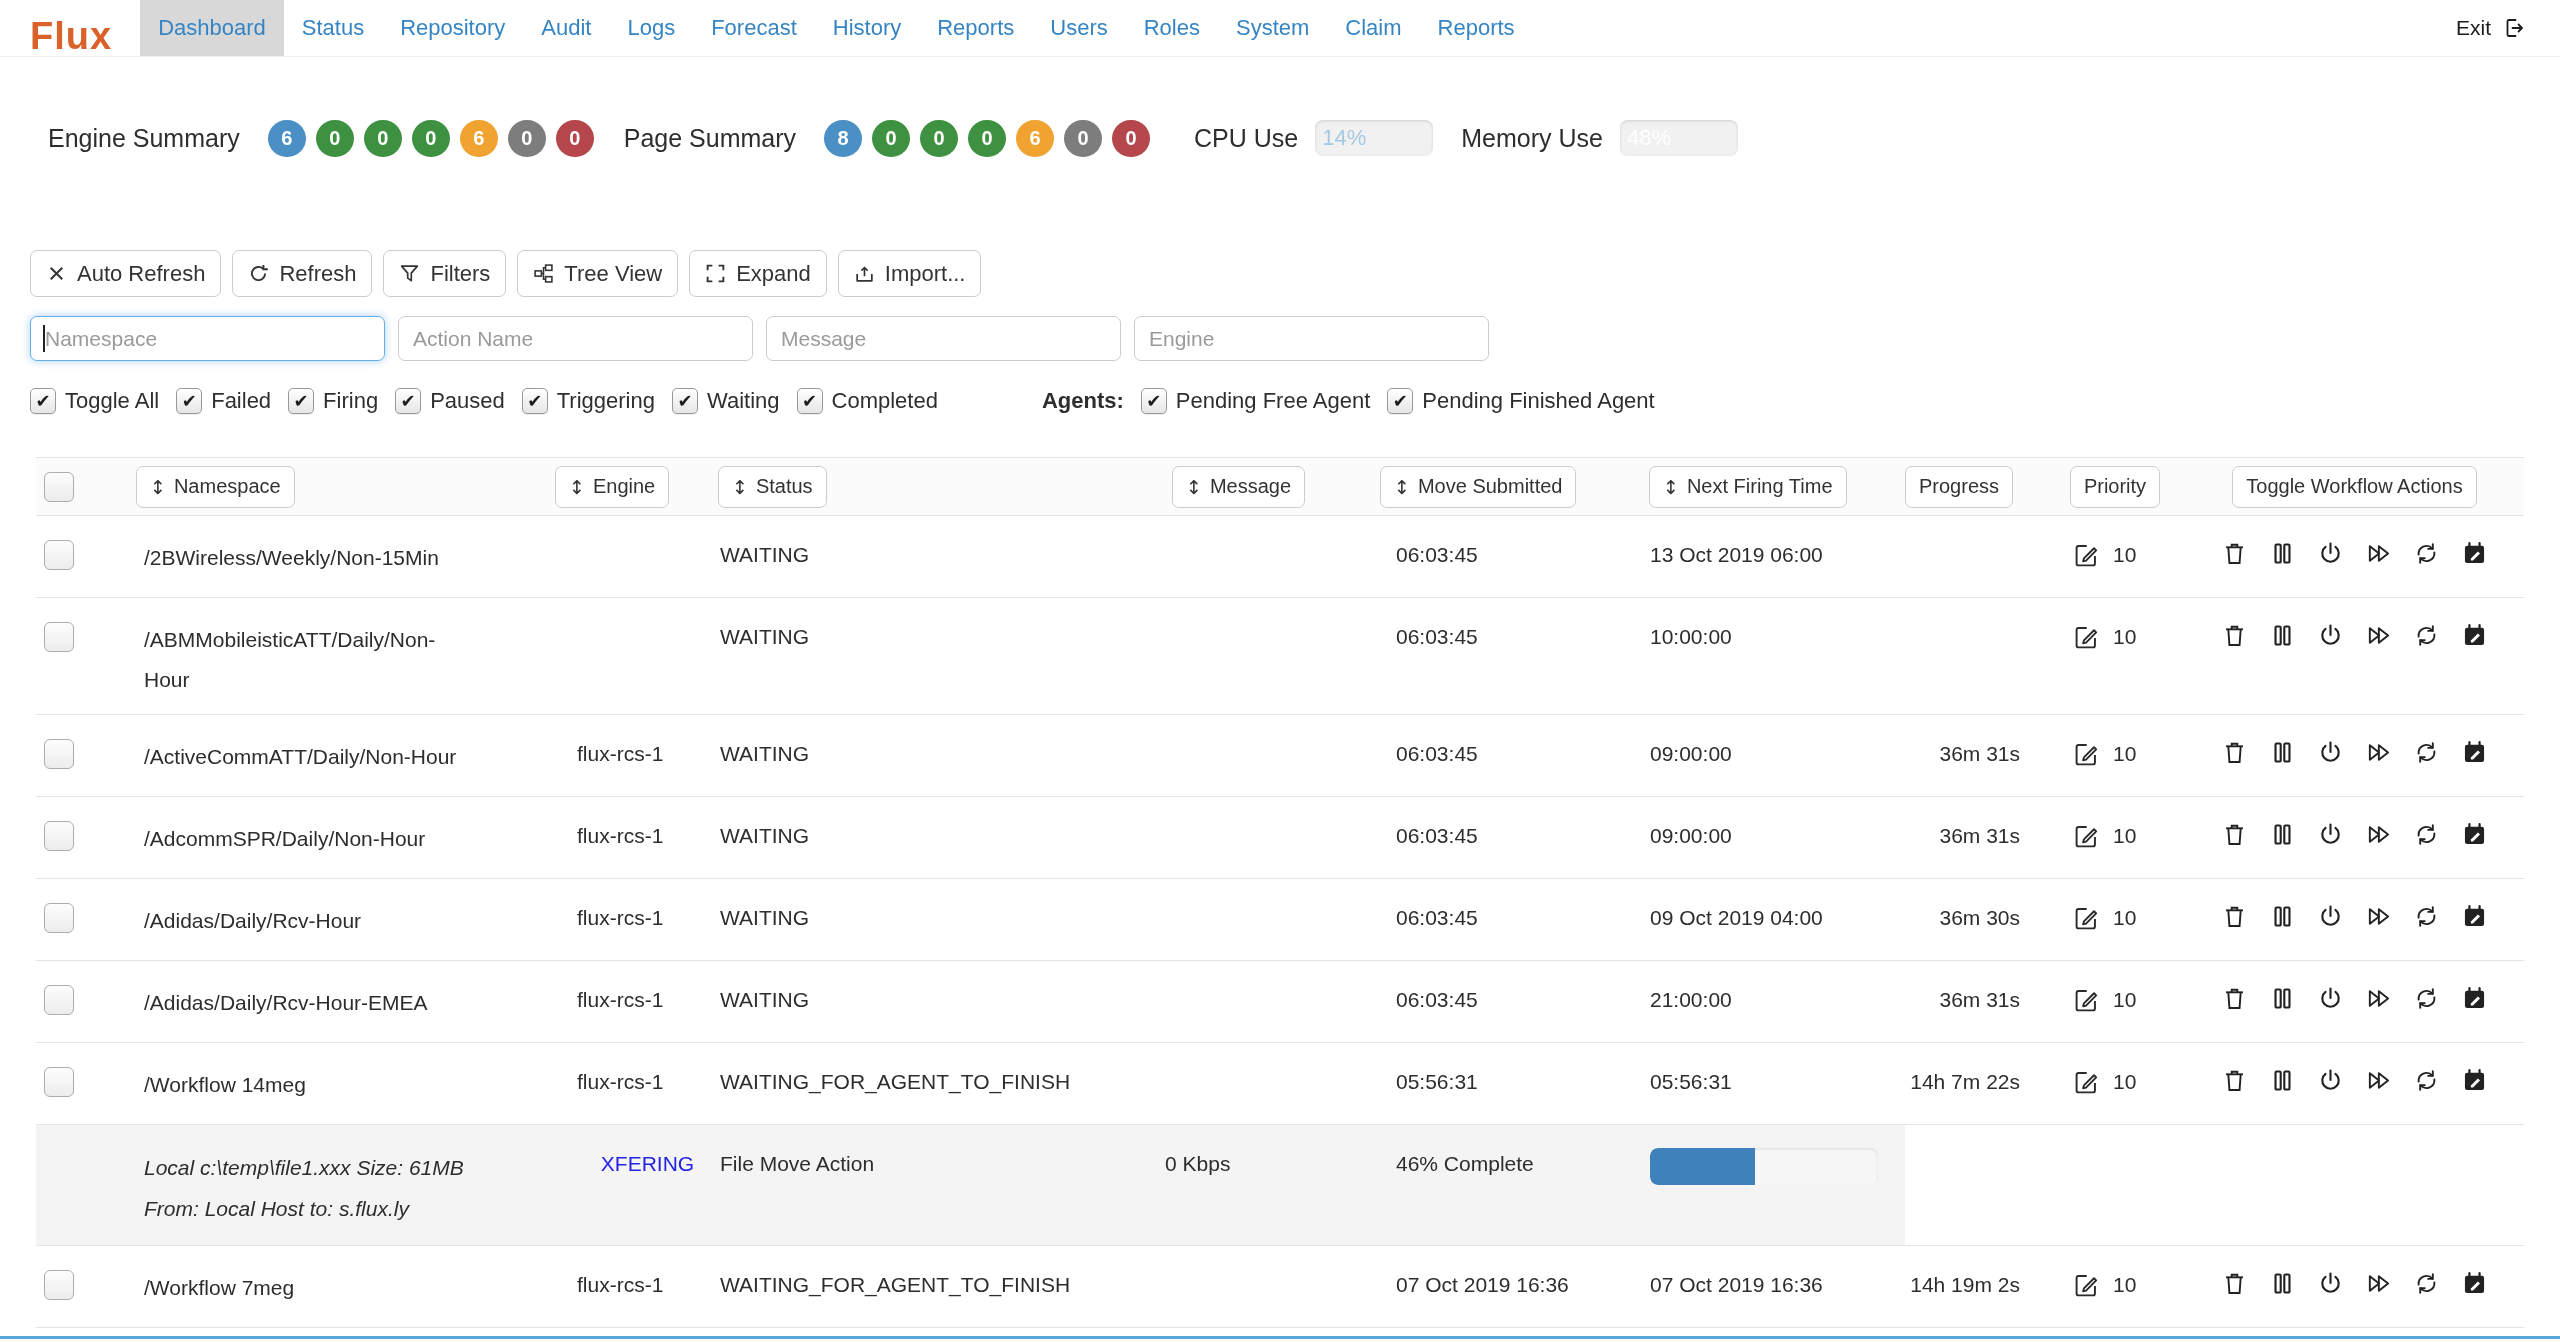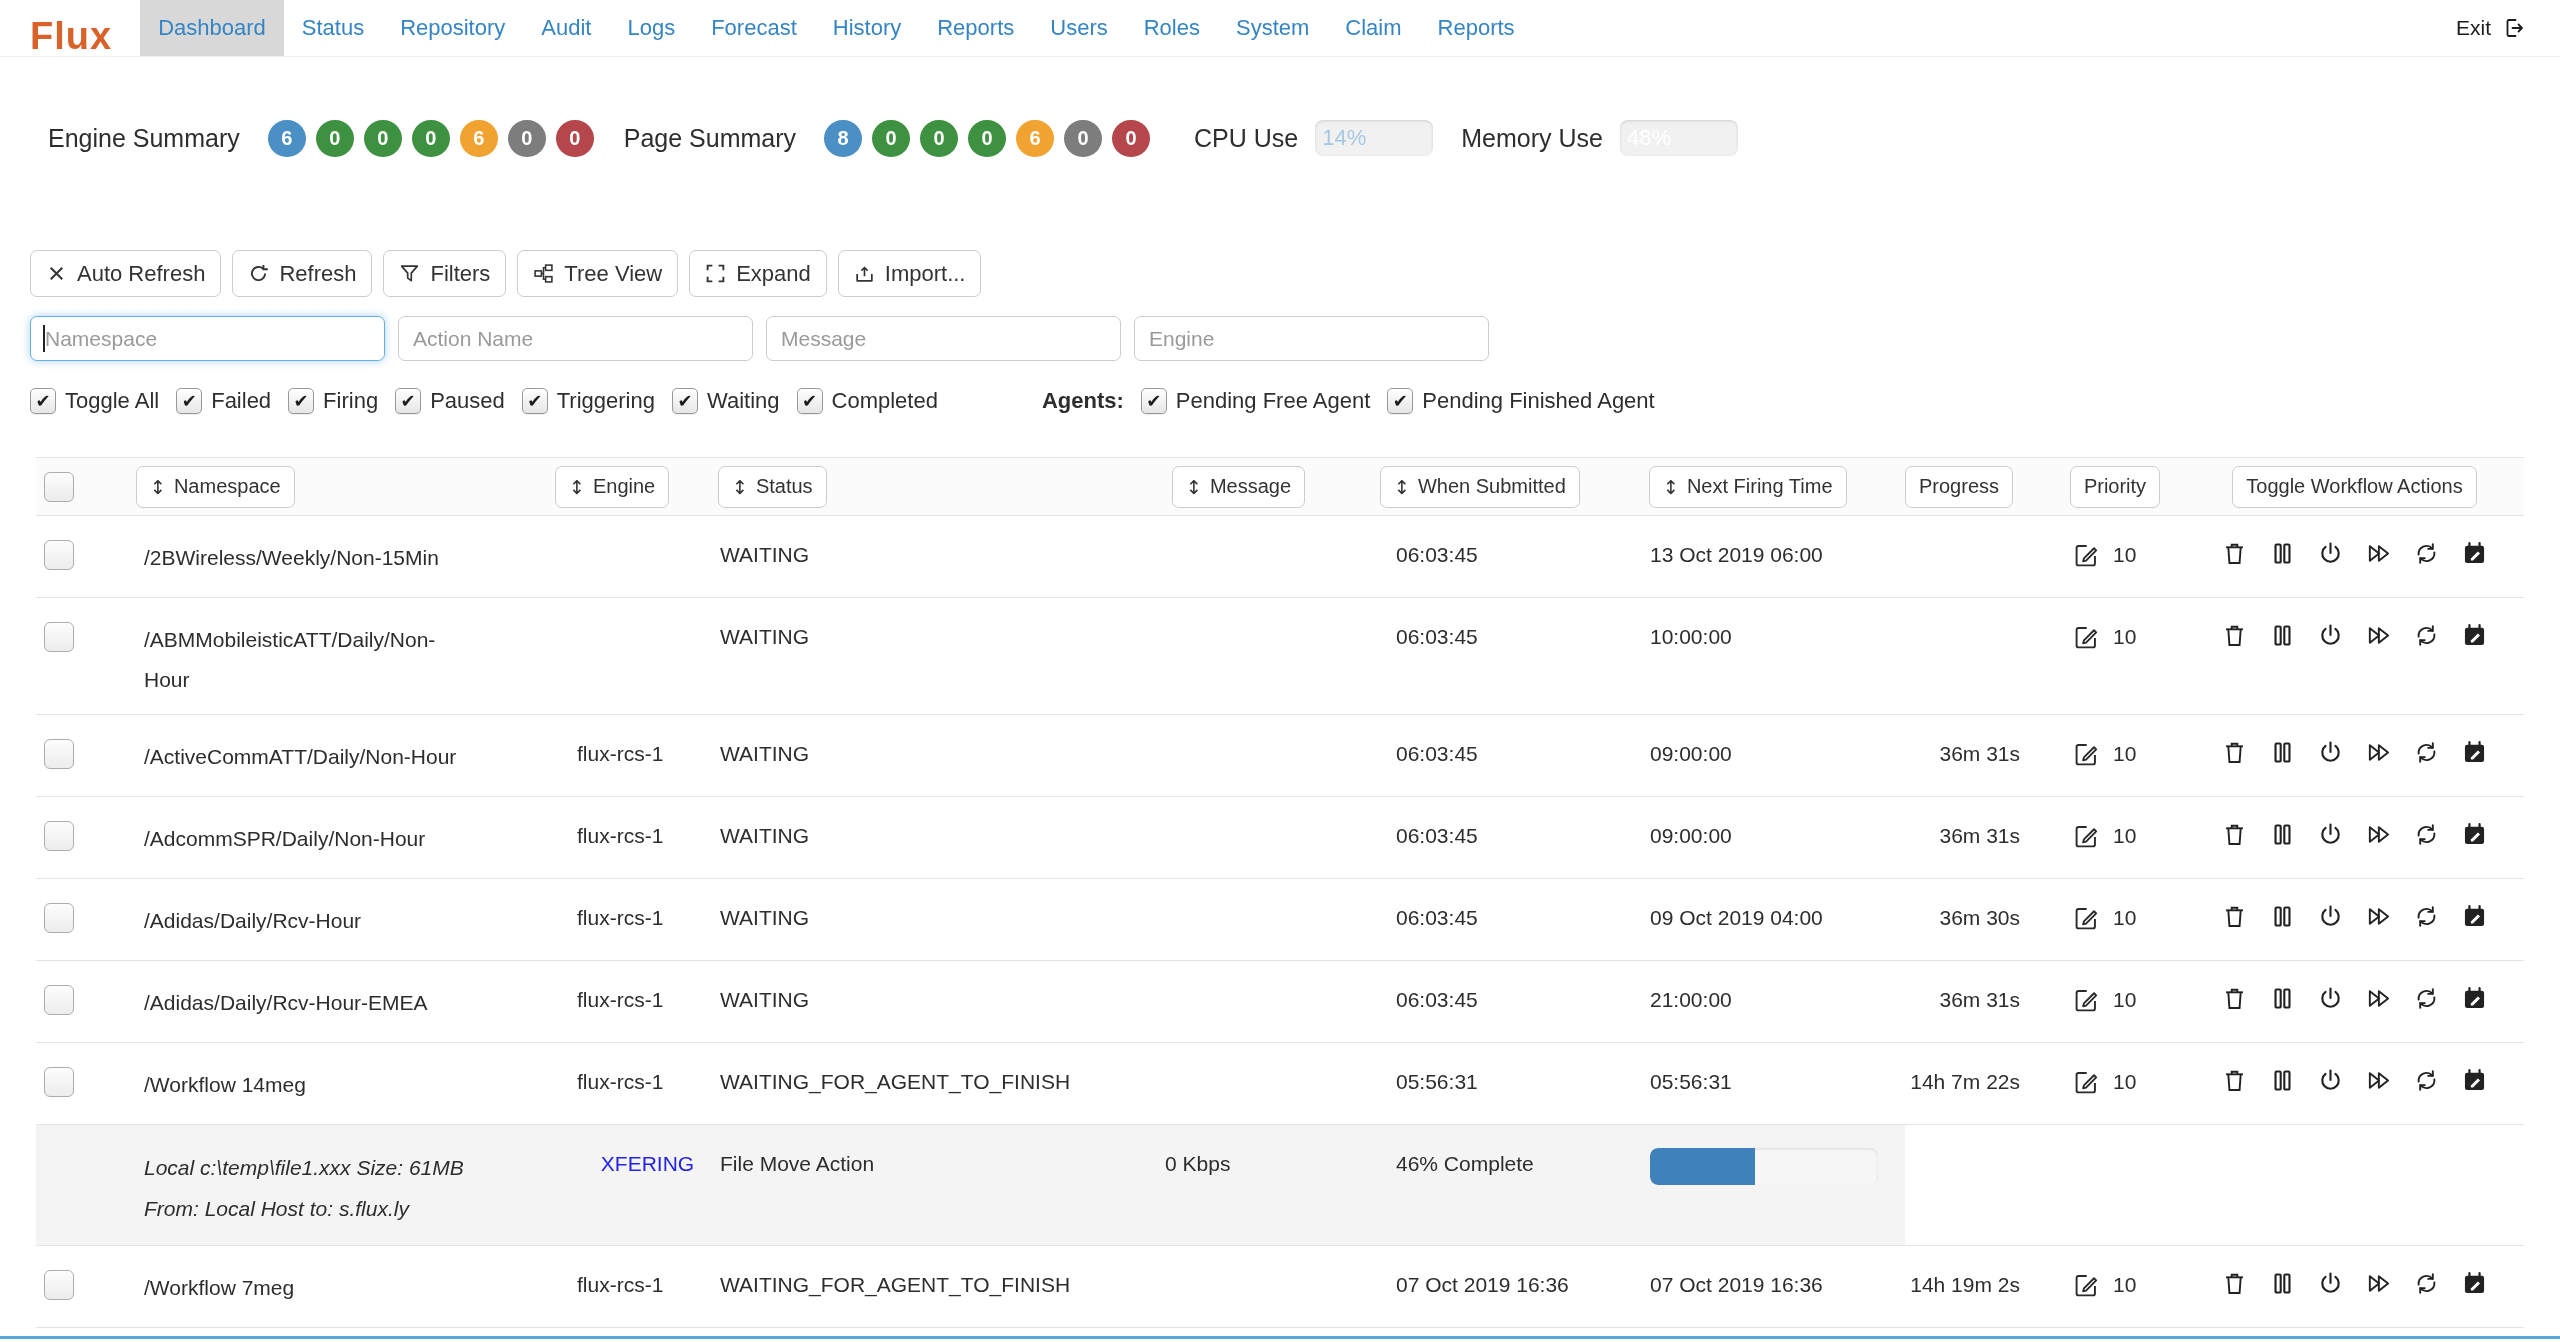--- a/index.html
+++ b/index.html
@@ -285,21 +285,21 @@
       </div>
       <div class="hcell h-3">
         <button class="hbtn">
           <span class="arrow">↕</span>
           <span>Message</span>
         </button>
       </div>
       <div class="hcell h-4">
         <button class="hbtn">
           <span class="arrow">↕</span>
-          <span>When Submitted</span>
+          <span>Move Submitted</span>
         </button>
       </div>
       <div class="hcell h-5">
         <button class="hbtn">
           <span class="arrow">↕</span>
           <span>Next Firing Time</span>
         </button>
       </div>
       <div class="hcell h-6">
         <button class="hbtn">

